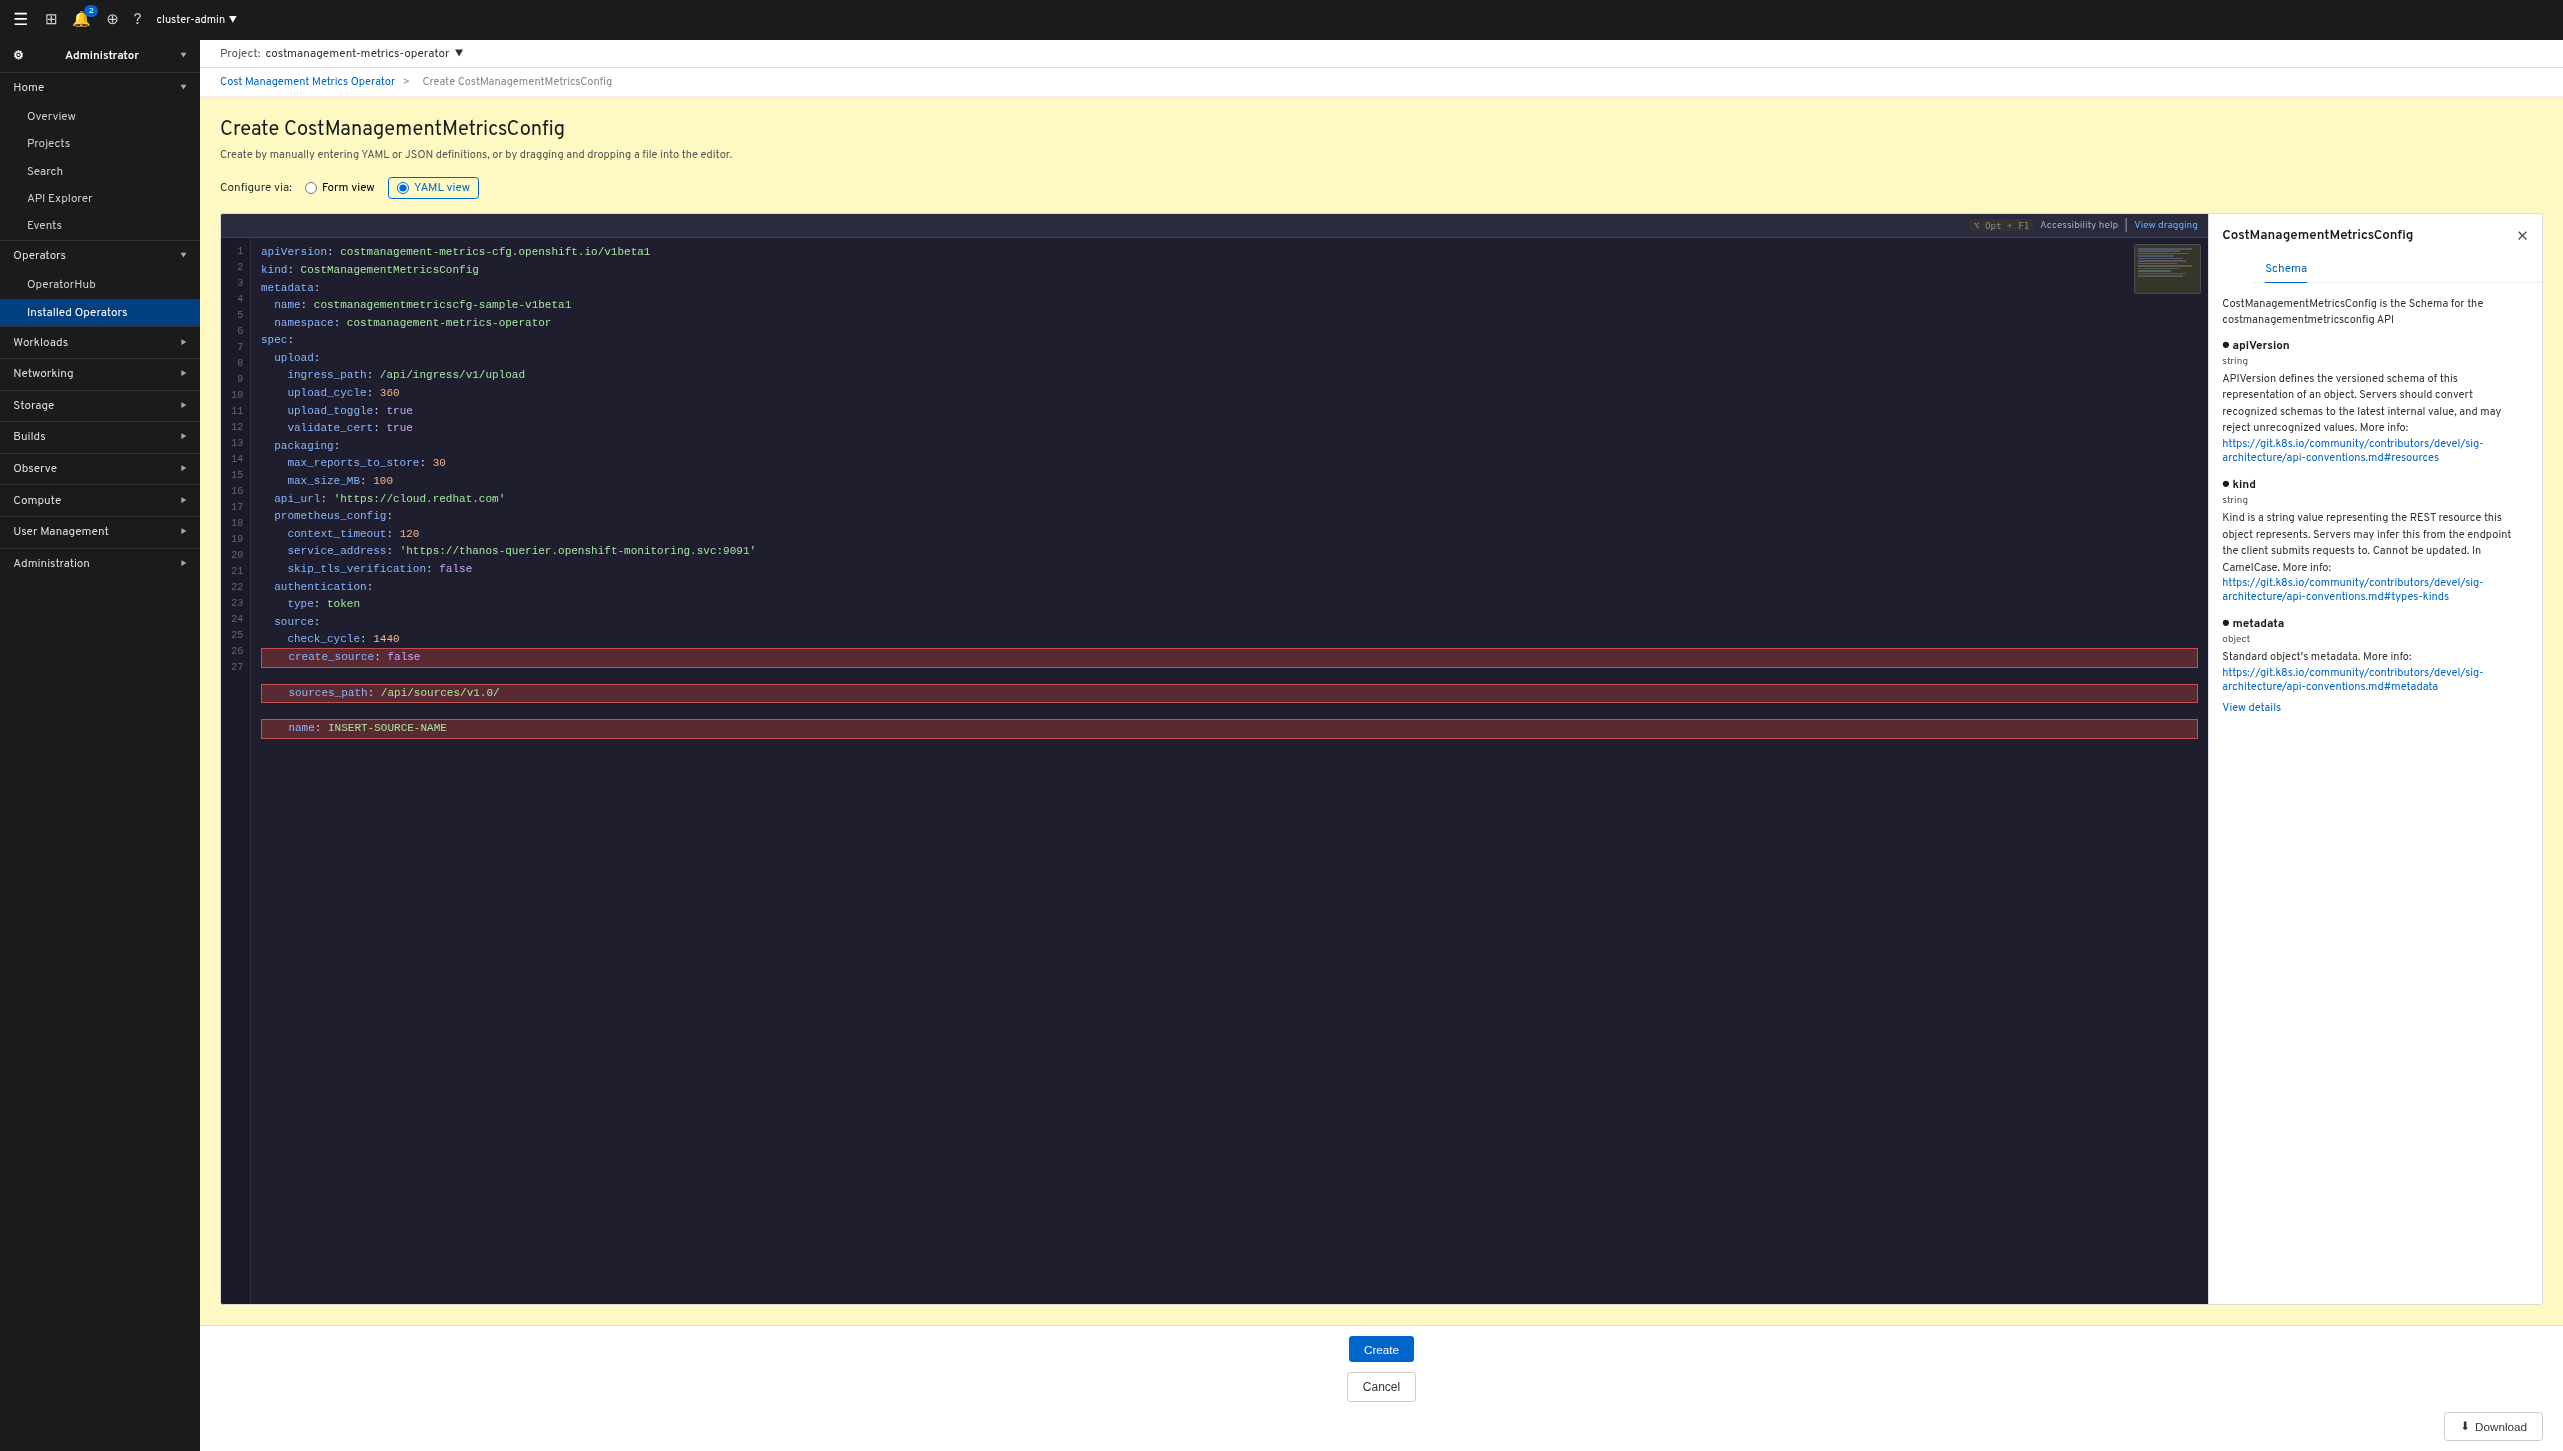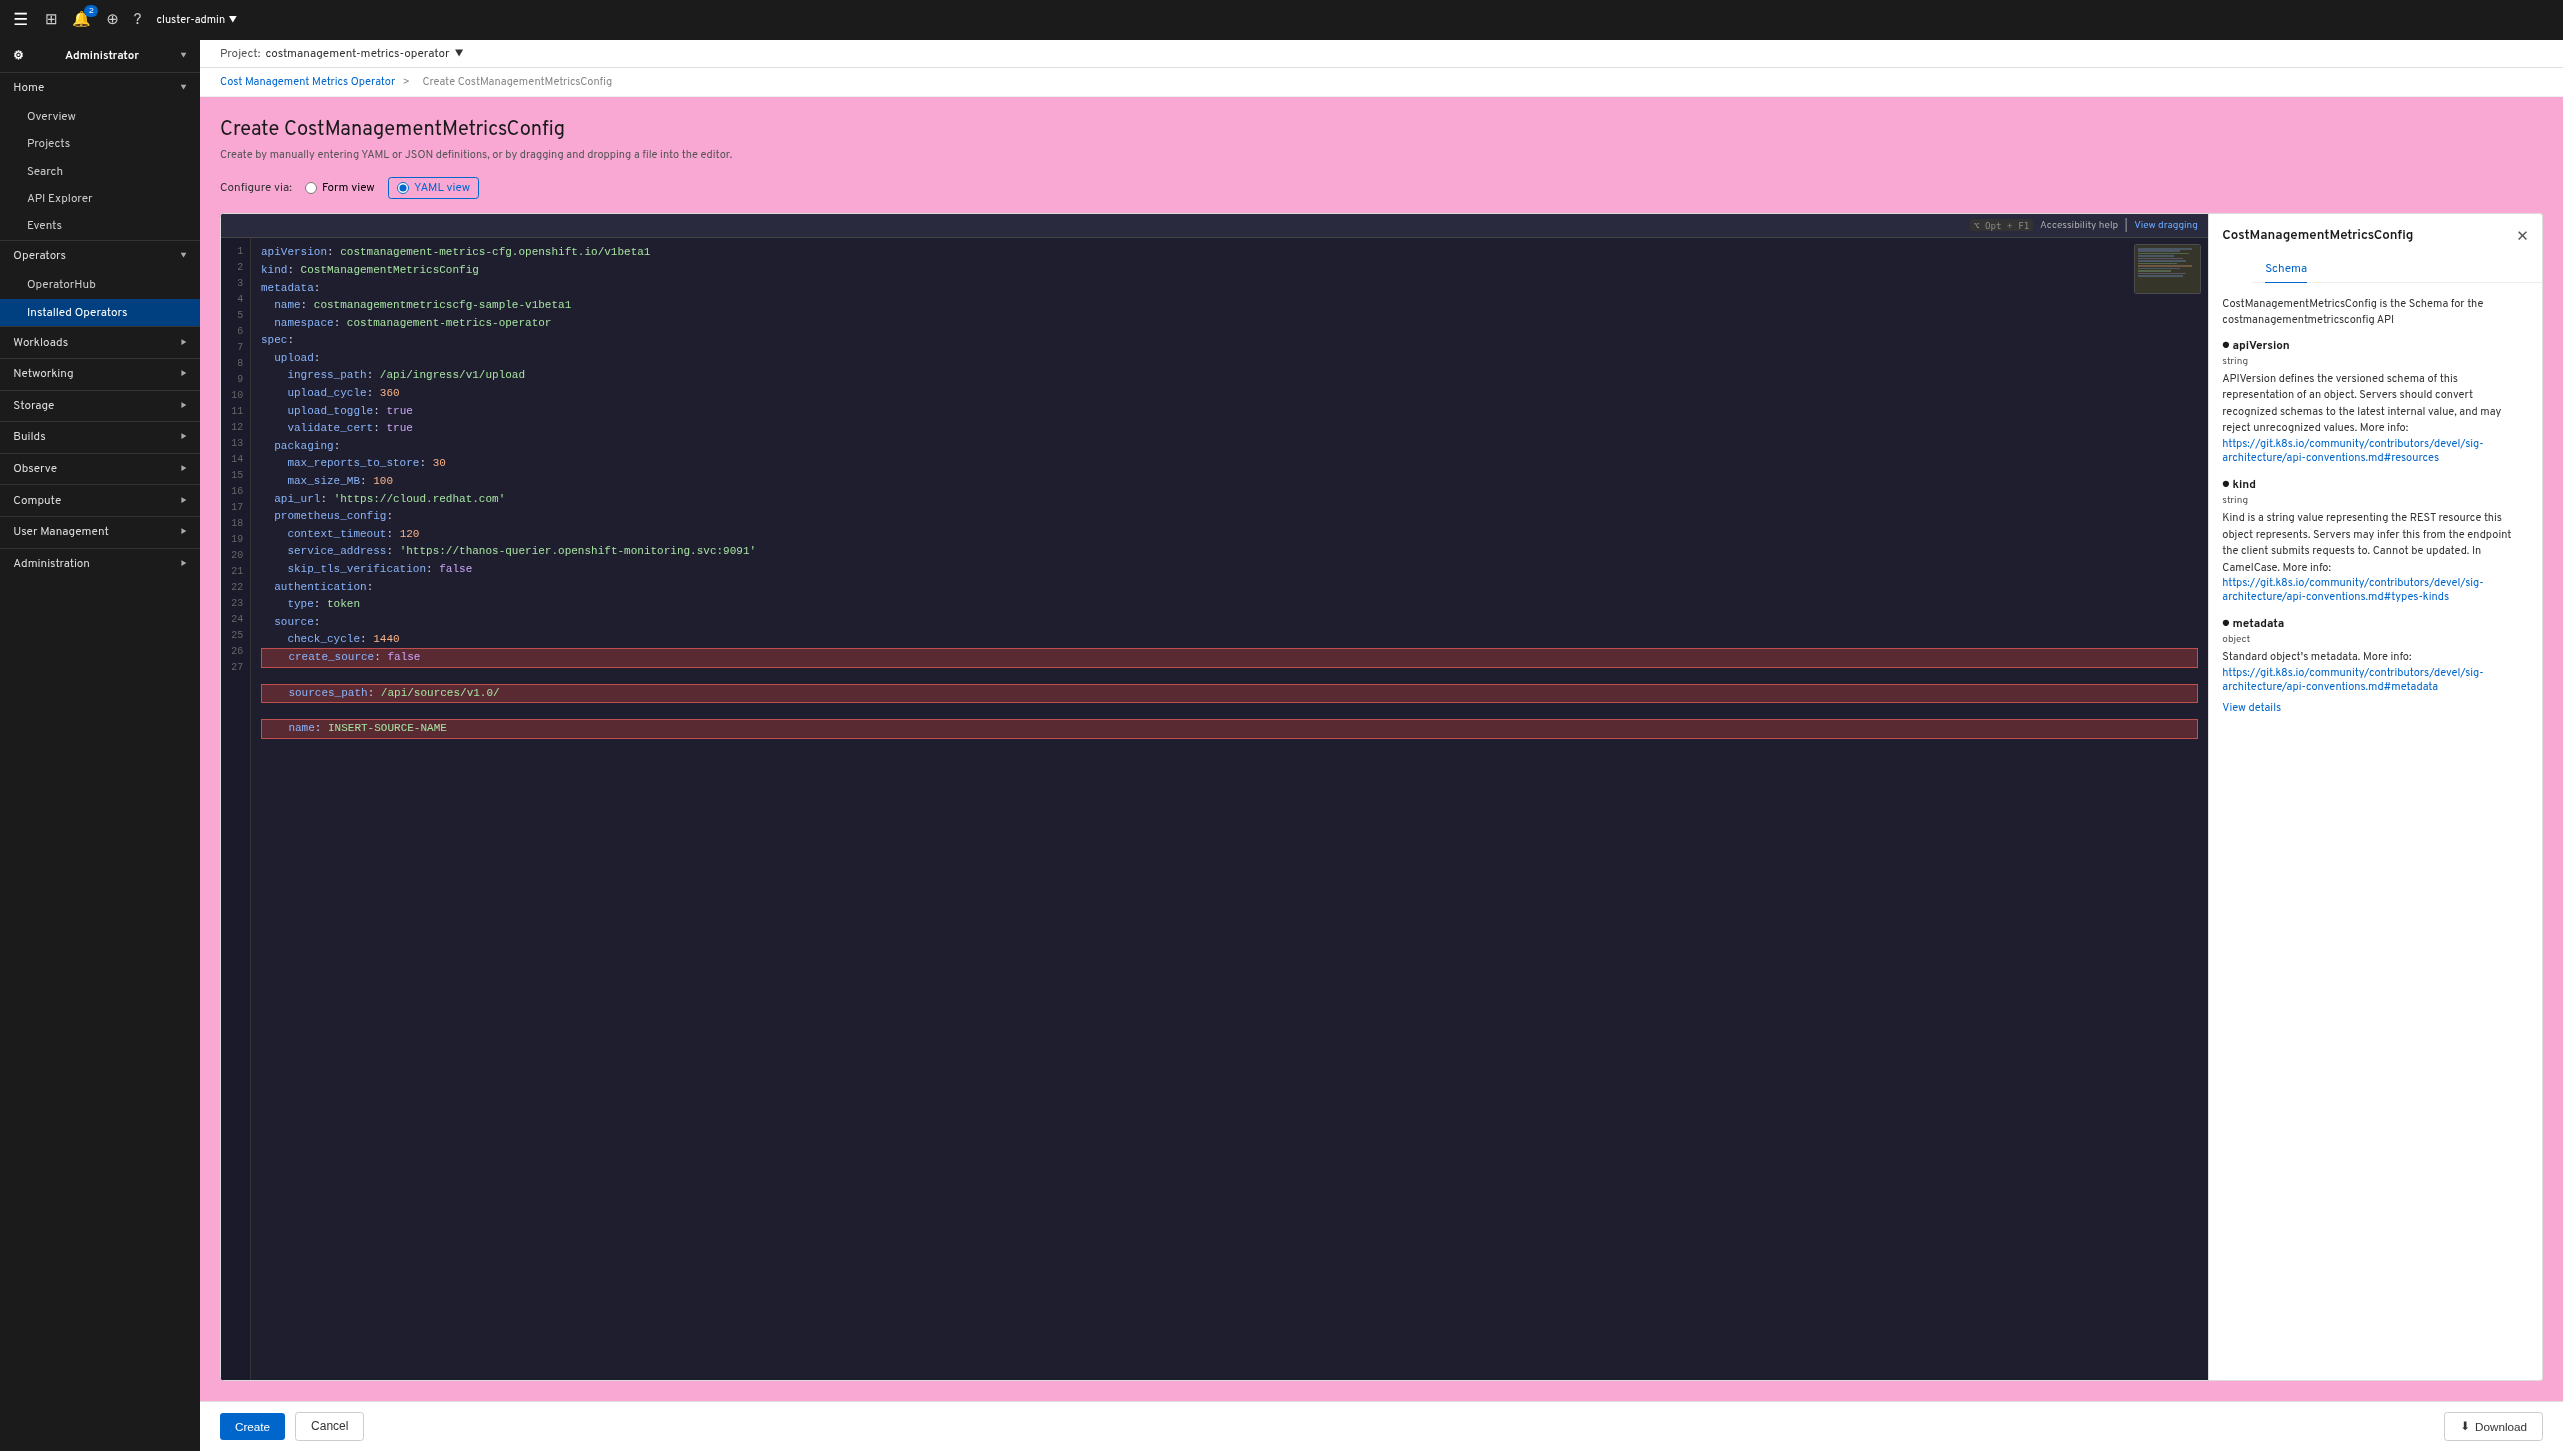--- a/index.html
+++ b/index.html
@@ -52,21 +52,21 @@
       cursor: pointer;
       font-size: 11.7px;
       color: #ccc;
       display: flex;
       align-items: center;
     }
     .sidebar-sub-item.active { background: #004080; color: #fff; }
     .chevron { font-size: 8.3px; color: #aaa; }
 
     
-    .main-content { flex: 1; overflow-y: auto; background: #f9a8d4; display: flex; flex-direction: column; }
+    .main-content { flex: 1; overflow-y: auto; background: #fef9c3; display: flex; flex-direction: column; }
 
     
     .project-bar {
       background: #fff;
       border-bottom: 0.8px solid #ddd;
       padding: 6.7px 20px;
       display: flex;
       align-items: center;
     }
     .project-selector {
@@ -192,20 +192,21 @@
     .schema-body .view-details { color: #06c; cursor: pointer; font-size: 11px; display: block; margin-top: 6.7px; }
 
     
     .bottom-toolbar {
       background: #fff;
       border-top: 0.8px solid #ddd;
       padding: 10px 20px;
       display: flex;
       align-items: center;
       gap: 10px;
+      flex-direction: column;
     }
     .btn-primary {
       background: #06c;
       color: #fff;
       border: none;
       padding: 6.7px 15px;
       border-radius: 3.3px;
       cursor: pointer;
       font-size: 11.7px;
       font-weight: 500;

